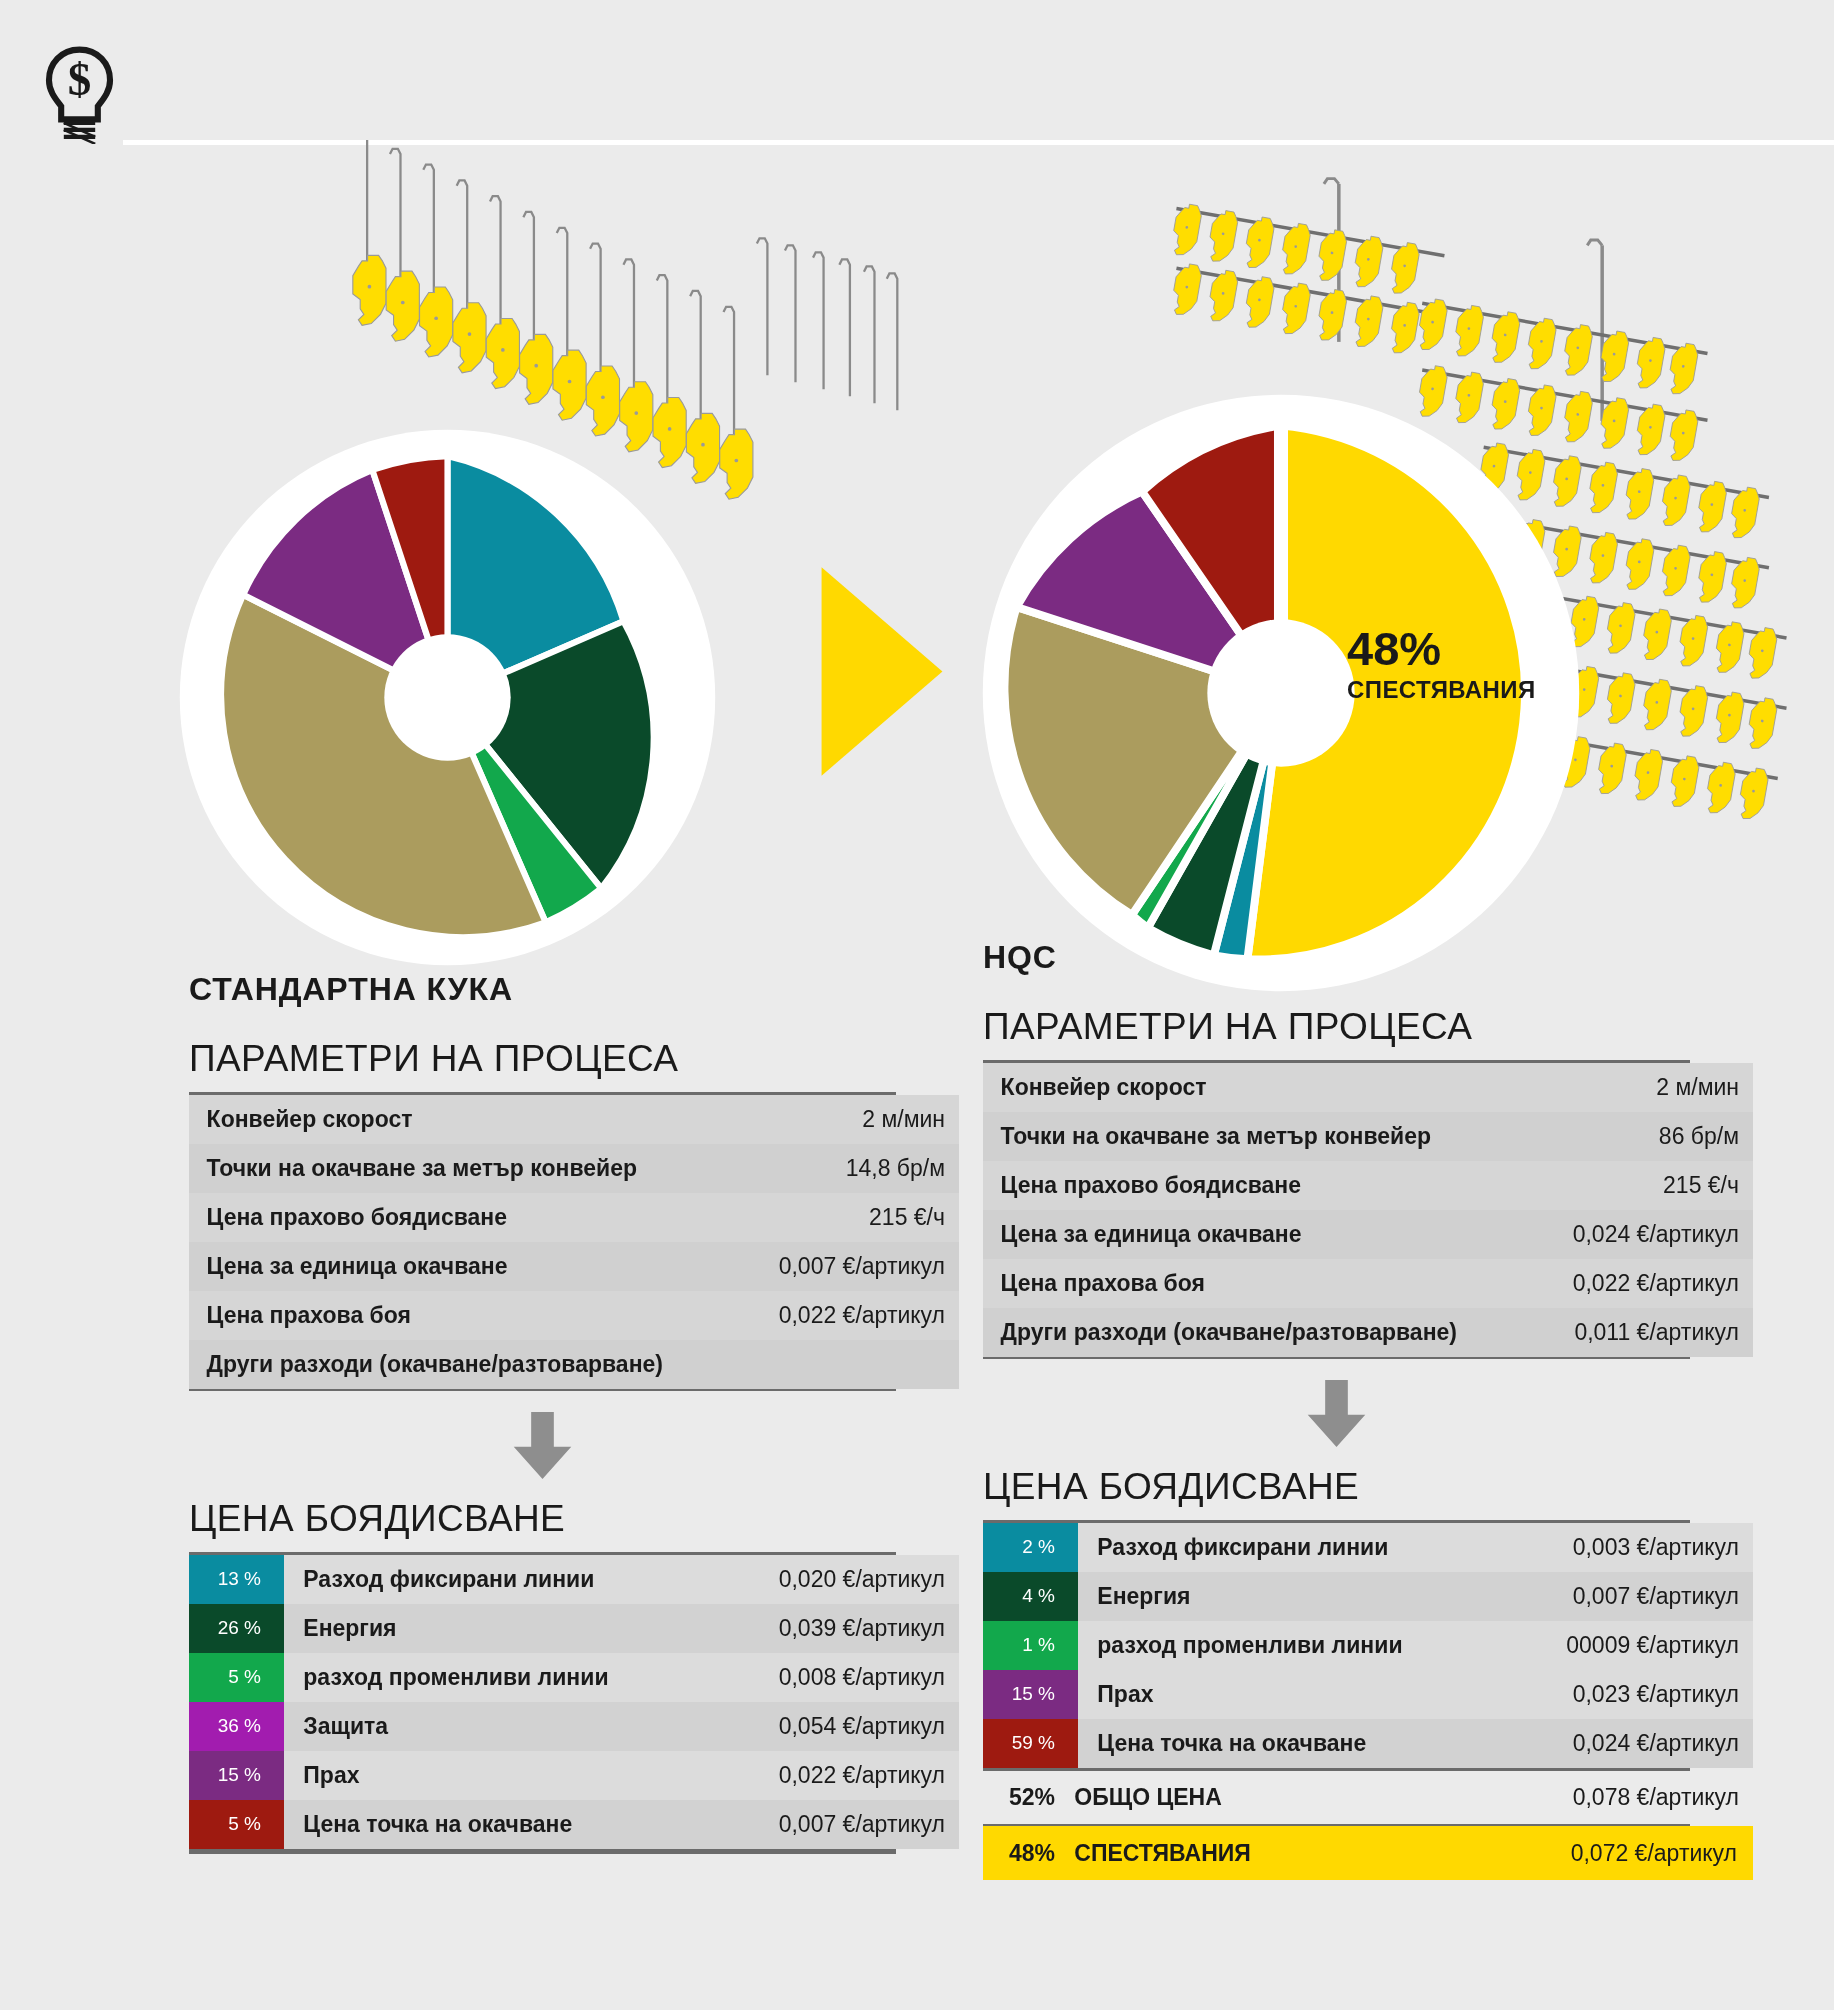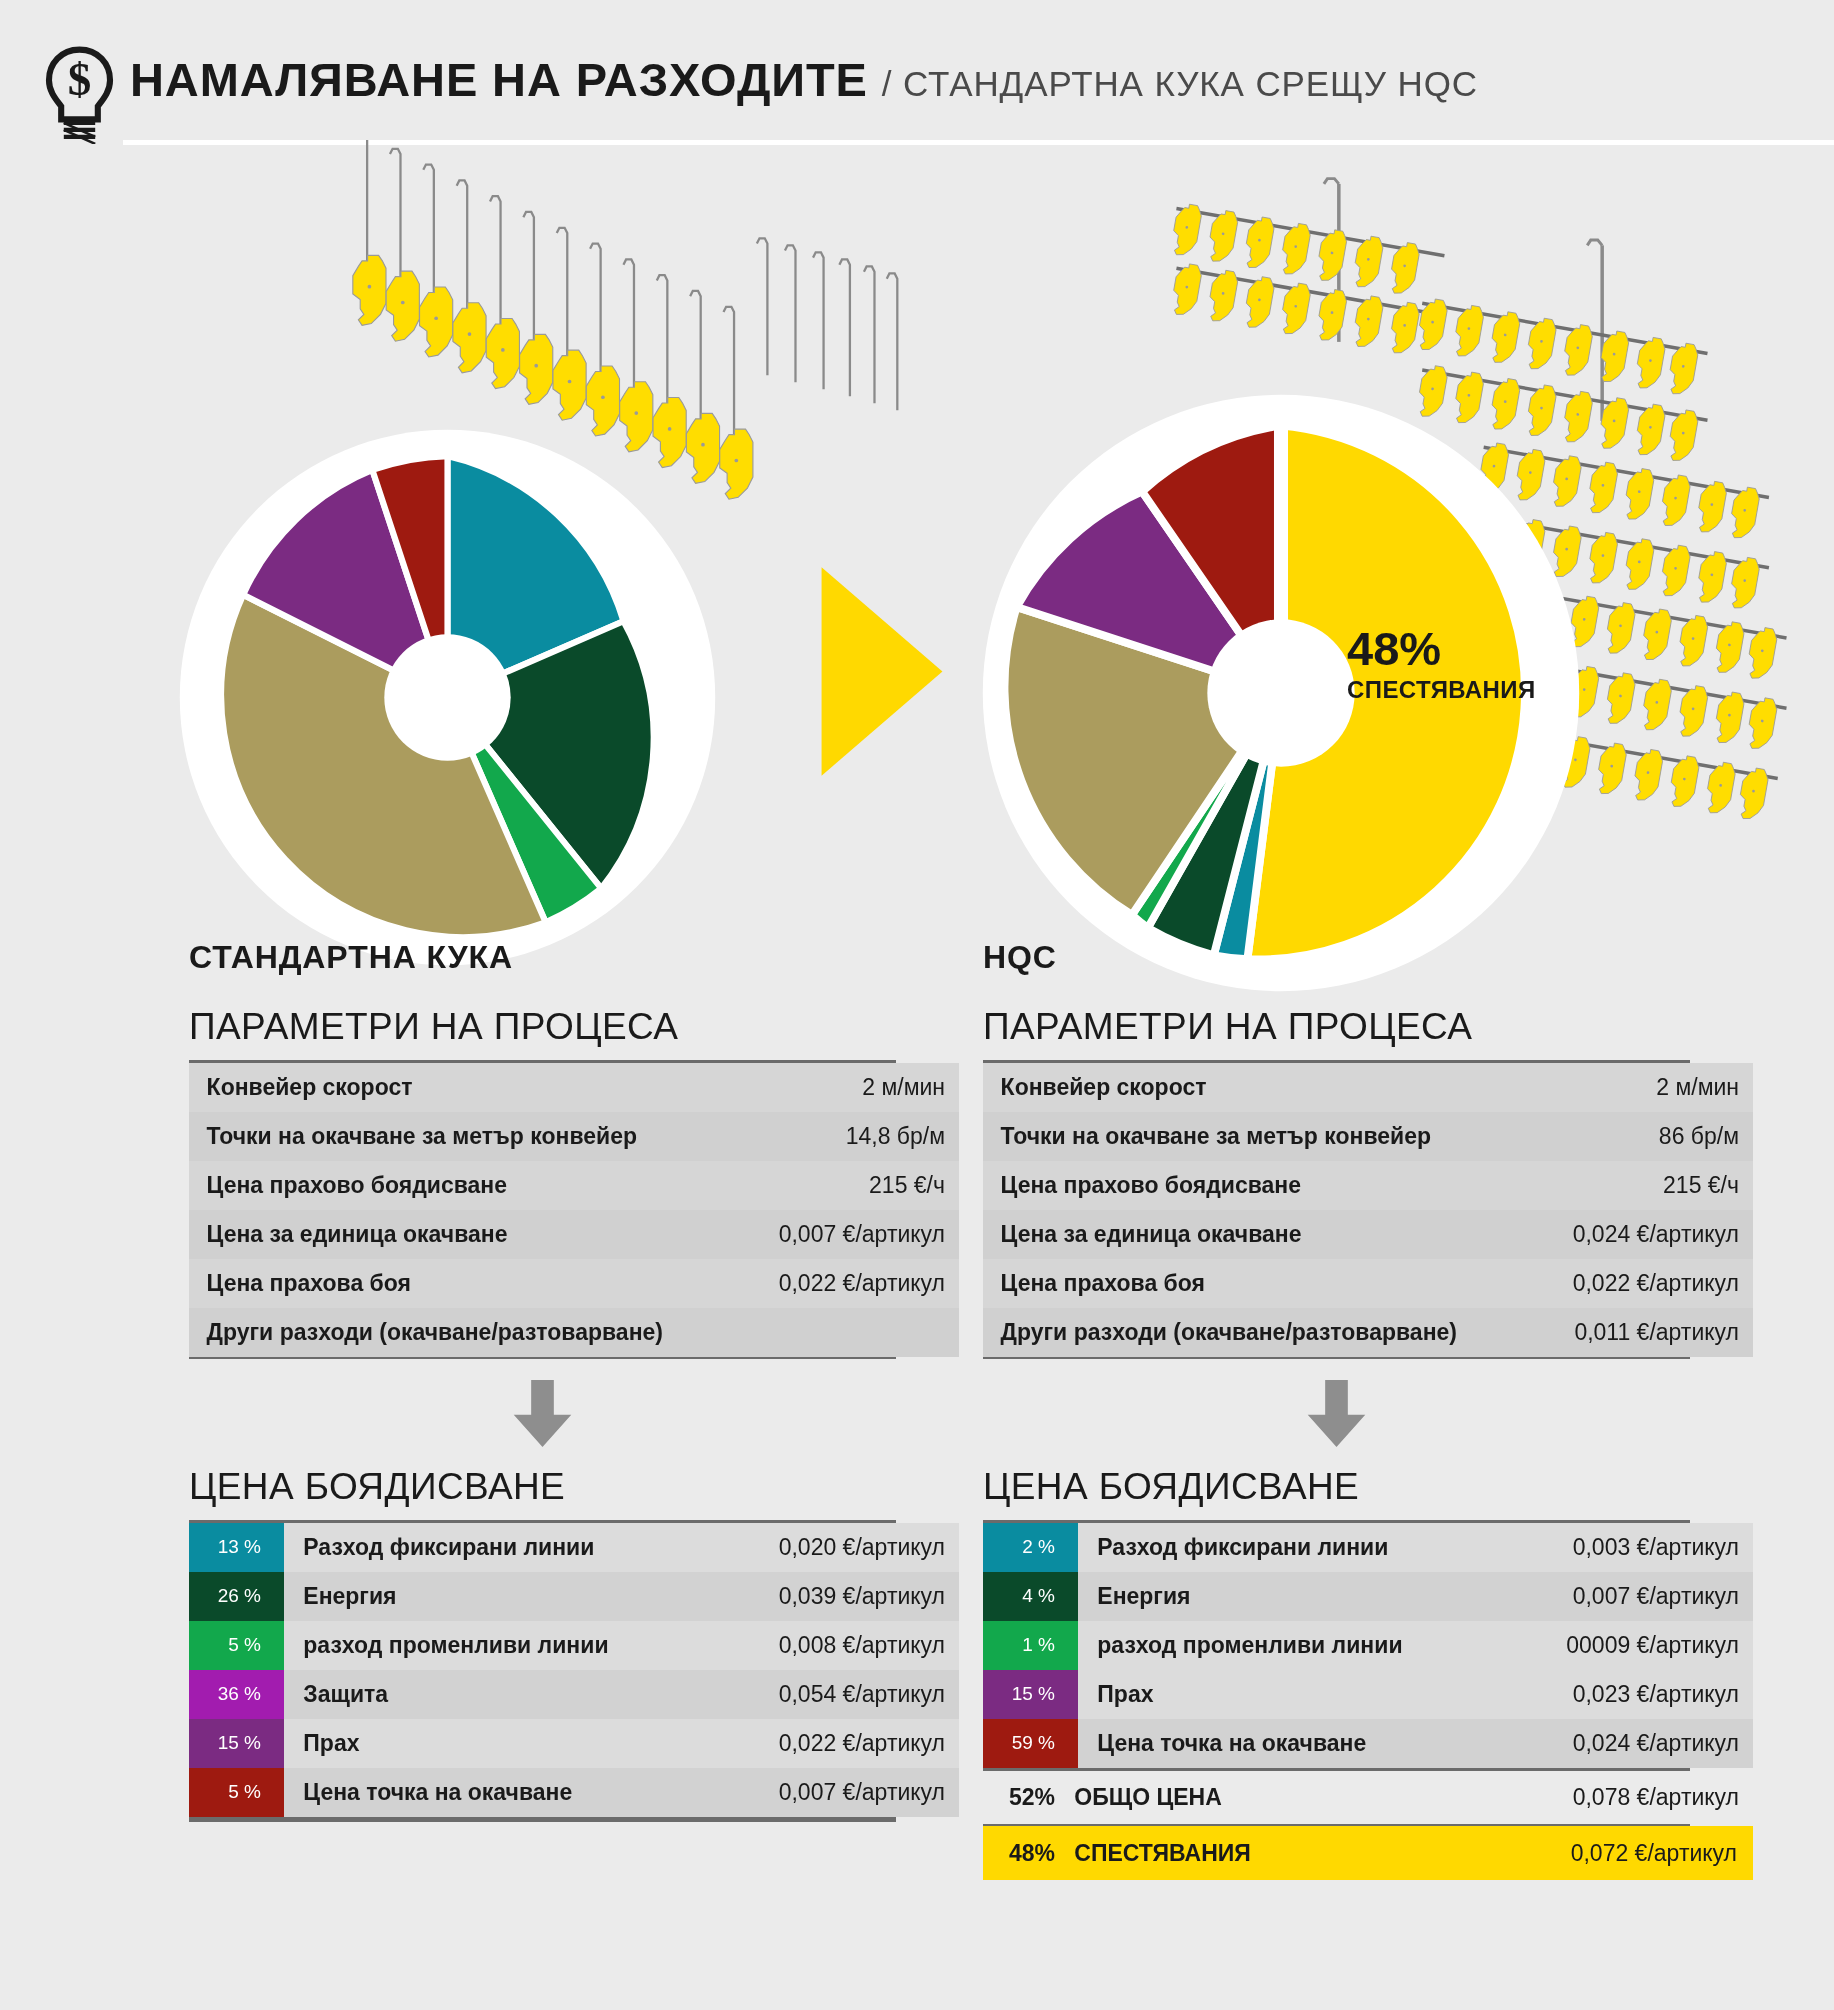--- a/index.html
+++ b/index.html
@@ -39,21 +39,21 @@
     pointer-events:none;
   }
   .dc-big{font-size:47px;font-weight:bold;line-height:1;display:block;}
   .dc-small{font-size:24px;font-weight:bold;letter-spacing:0.4px;display:block;margin-top:3.5px;}
 
   
   .big-arrow{position:absolute;left:816px;top:562px;width:132px;height:219px;}
 
   
   .col{position:absolute;top:939px;width:707px;}
-  .col.left{left:189px;}
+  .col.left{left:189px;margin-top:32px;}
   .col.right{left:983px;}
 
   .col-title{font-size:32px;font-weight:bold;letter-spacing:0.9px;margin:0 0 30px 0;}
   .sec-title{font-size:37px;font-weight:normal;letter-spacing:0.4px;margin:0 0 12.3px 0;}
 
   table.tbl{width:770px;border-collapse:collapse;table-layout:fixed;border-radius:28px;}
   table.tbl td{padding:0;}
 
   .topline{height:2.6px;background:#6b6b6b;width:707px;}
   .botline{height:2.6px;background:#6b6b6b;width:707px;}
@@ -89,24 +89,20 @@
 </head>
 <body>
 
 <div class="header">
   <svg class="bulb" viewBox="0 0 86 112">
     <path d="M43 4 C22 4 8 20 8 39 C8 52 16 61 22 69 L22 84 L64 84 L64 69 C70 61 78 52 78 39 C78 20 64 4 43 4 Z" fill="none" stroke="#1a1a1a" stroke-width="7"></path>
     <path d="M25 88 L61 88 M25 96 L61 96 M25 104 L61 104" stroke="#1a1a1a" stroke-width="5"></path>
     <path d="M25 88 L61 104 M25 96 L61 112" stroke="#1a1a1a" stroke-width="3"></path>
     <text x="43" y="56" font-family="Liberation Serif, serif" font-size="54" font-weight="bold" text-anchor="middle" fill="#1a1a1a">$</text>
   </svg>
-  <div class="hdr-title">
-    <span>НАМАЛЯВАНЕ НА РАЗХОДИТЕ</span>
-    <span class="hdr-sub">/ СТАНДАРТНА КУКА СРЕЩУ HQC</span>
-  </div>
   <div class="hdr-rule"></div>
 </div>
 
 <div class="illus">
   <svg width="1835" height="790" viewBox="0 0 2090 900">
     <defs>
 
       <g id="part">
         <path d="M0,0 L4,-6 L10,-6 L10,-12 L22,-12 L26,-6 L30,2 L30,40 L24,52 L14,62 L4,64 L0,58
                  L6,52 L2,46 L2,36 L-6,30 L-6,10 Z" fill="#ffdd00" stroke="#9a9a9a" stroke-width="1.2"></path>

